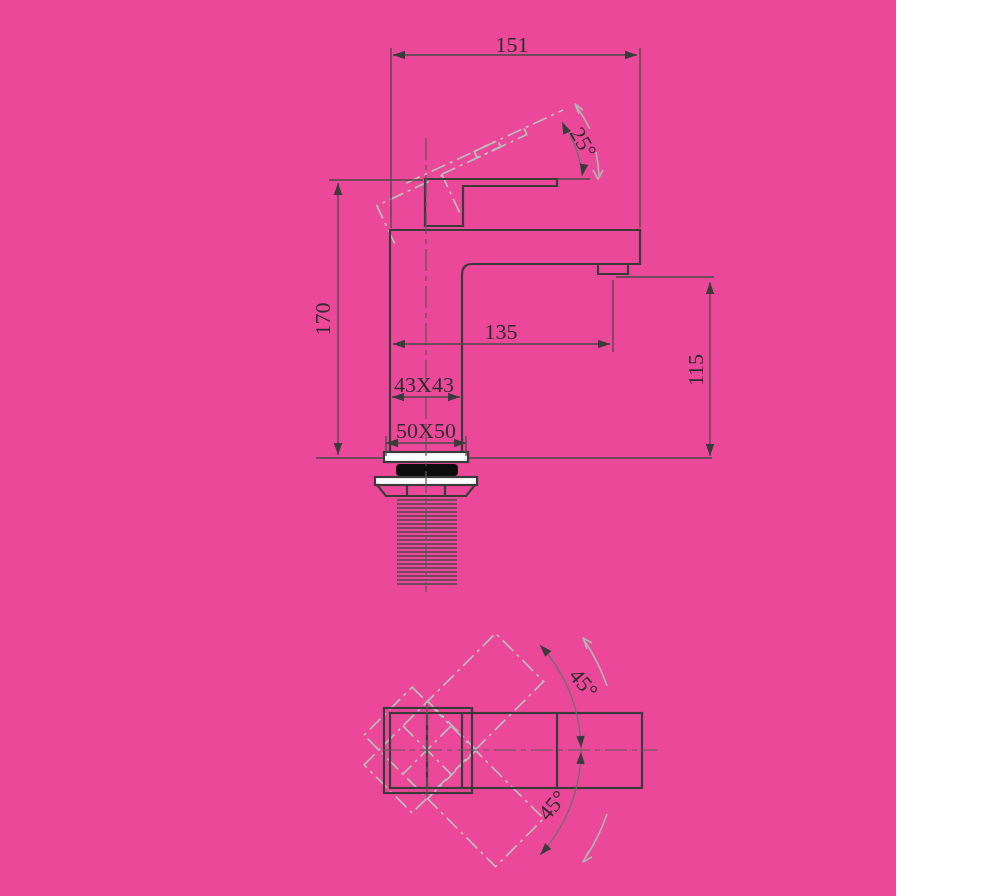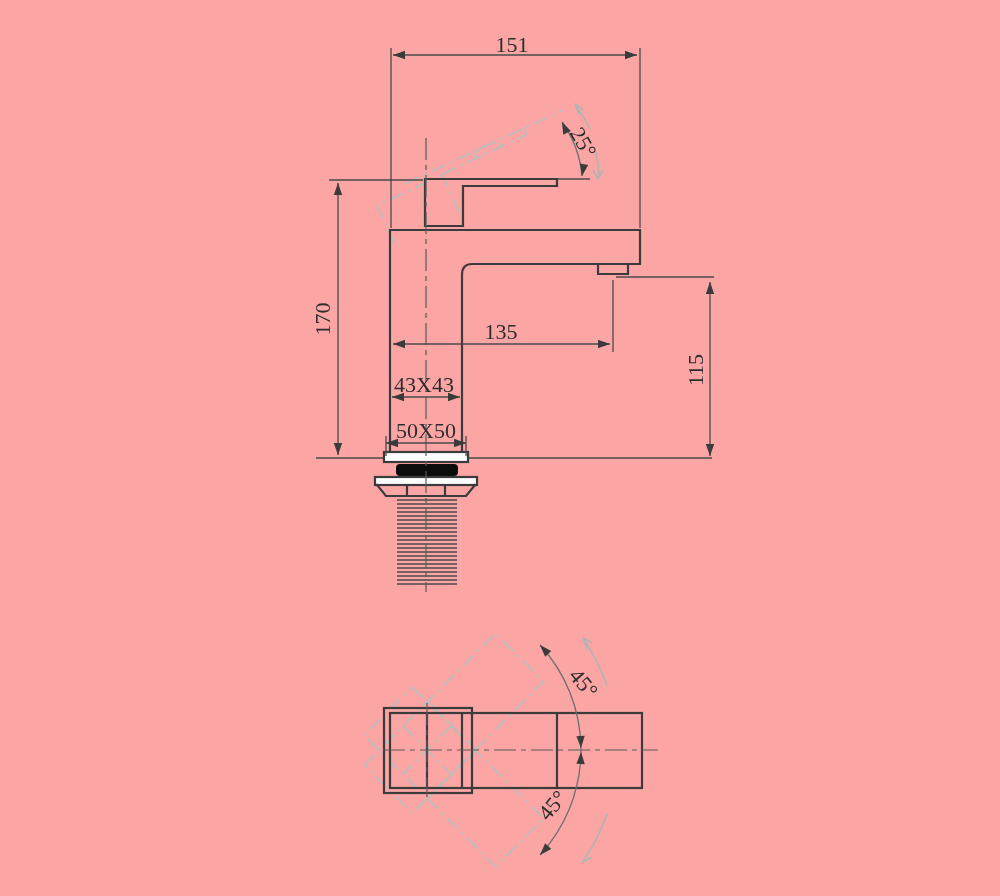--- a/index.html
+++ b/index.html
@@ -1,16 +1,16 @@
 <!DOCTYPE html>
 <html><head>
 <meta charset="utf-8">
 <style>
   html,body { margin:0; padding:0; background:#ffffff; }
-  .canvas-wrap { width:1000px; height:896px; background:#fca5a5; position:relative; }
+  .canvas-wrap { width:896px; height:896px; background:#ec4899; position:relative; }
   svg { display:block; }
   .ln      { stroke:#3b3b3b; stroke-width:2.2; fill:none; stroke-linecap:square; }
   .lnw     { stroke:#3b3b3b; stroke-width:2.2; fill:#ffffff; }
   .dim     { stroke:#4a4a4a; stroke-width:1.3; fill:none; }
   .arc     { stroke:#6e6e6e; stroke-width:1.3; fill:none; }
   .cl      { stroke:#5a5a5a; stroke-width:1.2; fill:none; stroke-dasharray:22 5 5 5; }
   .phantom { stroke:#bcbcbc; stroke-width:1.7; fill:none; stroke-dasharray:15 5 3 5; }
   .thread  { stroke:#4a4a4a; stroke-width:1.7; fill:none; }
   .mot     { stroke:#b3b3b3; stroke-width:1.6; fill:none; stroke-linejoin:round; }
   .arw     { fill:#3b3b3b; stroke:none; }

